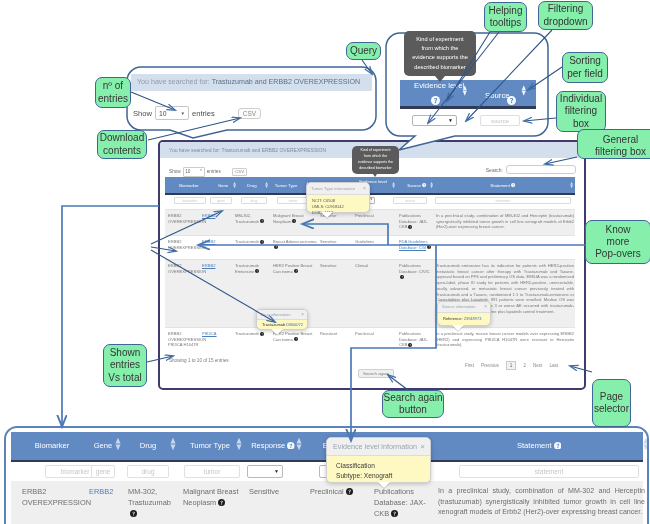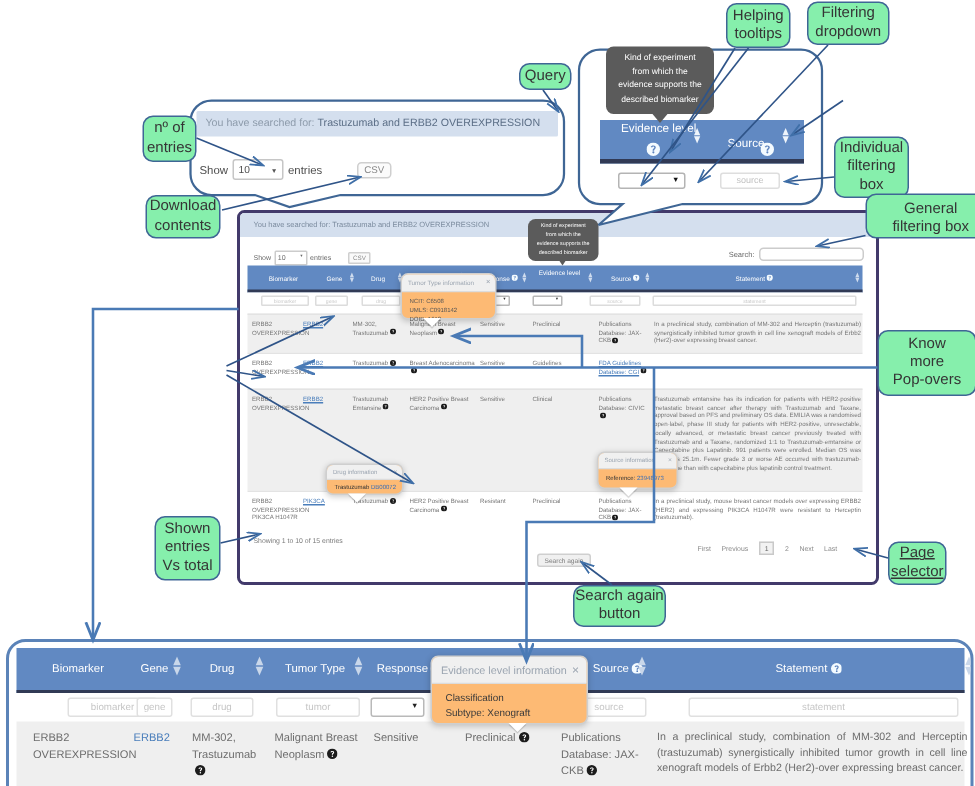--- a/index.html
+++ b/index.html
@@ -25,22 +25,22 @@
   .filtrow input, .fakeinput{background:#fff;border:1px solid #ccc;border-radius:3px;
        color:#b9b9b9;box-sizing:border-box;}
   .rowalt{background:#efefef;}
 
   .tt{position:absolute;background:#5b5b5b;color:#fff;border-radius:5px;
       text-align:center;line-height:1.25;z-index:30;}
   .tt:after{content:"";position:absolute;left:50%;margin-left:calc(-1 * var(--tw, 5px));bottom:calc(-1 * var(--th, 6px));
       width:0;height:0;border-left:var(--tw,5px) solid transparent;border-right:var(--tw,5px) solid transparent;
       border-top:var(--th,6px) solid #5b5b5b;}
 
-  .pop{position:absolute;background:#fdba74;border:1px solid #cfcfcf;border-radius:5px;
-       box-shadow:0 1px 4px rgba(0,0,0,.22);z-index:32;}
+  .pop{position:absolute;background:#fef9c3;border:1px solid #cfcfcf;border-radius:5px;
+       box-shadow:0 1px 4px rgba(0,0,0,.22);z-index:32;margin-left:39px;}
   .pop .pophd{background:#f0f0f0;border-bottom:1px solid #dcdcdc;color:#9aa4b0;
        border-radius:4px 4px 0 0;position:relative;}
   .pop .popx{position:absolute;right:3px;top:0px;color:#9aa4b0;}
   .pop .popbd{color:#555;}
   .pop:after{content:"";position:absolute;left:var(--tail,14px);bottom:-6px;width:0;height:0;
        border-left:6px solid transparent;border-right:6px solid transparent;
        border-top:6px solid #fff;filter:drop-shadow(0 1px 0.5px rgba(0,0,0,.18));}
 </style>
 </head>
 <body>
@@ -533,20 +533,24 @@
       <span style="white-space: pre-line;">Query</span>
     </div>
     <div class="callout" style="left: 484px; top: 2px; width: 43px; height: 30px;">
       <span style="white-space: pre-line;">Helping
 tooltips</span>
     </div>
     <div class="callout" style="left: 538px; top: 1px; width: 55px; height: 29px;">
       <span style="white-space: pre-line;">Filtering
 dropdown</span>
     </div>
+    <div class="callout" style="left: 562px; top: 52px; width: 46px; height: 31px;">
+      <span style="white-space: pre-line;">Sorting
+per field</span>
+    </div>
     <div class="callout" style="left: 556px; top: 91px; width: 50px; height: 41px;">
       <span style="white-space: pre-line;">Individual
 filtering
 box</span>
     </div>
     <div class="callout" style="left: 577px; top: 129px; width: 87px; height: 30px; align-items: flex-end;">
       <span style="white-space: pre-line;">General
 filtering box</span>
     </div>
     <div class="callout" style="left: 585px; top: 220px; width: 66px; height: 44px;">
@@ -556,17 +560,17 @@
     </div>
     <div class="callout" style="left: 103px; top: 344px; width: 44px; height: 43px;">
       <span style="white-space: pre-line; text-align: center;">Shown
 entries
 Vs total</span>
     </div>
     <div class="callout" style="left: 382px; top: 390px; width: 62px; height: 28px;">
       <span style="white-space: pre-line;">Search again
 button</span>
     </div>
-    <div class="callout" style="left: 592px; top: 361px; width: 39px; height: 29px; text-decoration: underline;">
+    <div class="callout" style="left: 592px; top: 379px; width: 39px; height: 48px;">
       <span style="white-space: pre-line;">Page
 selector</span>
     </div>
   </div>
 
 </body></html>

